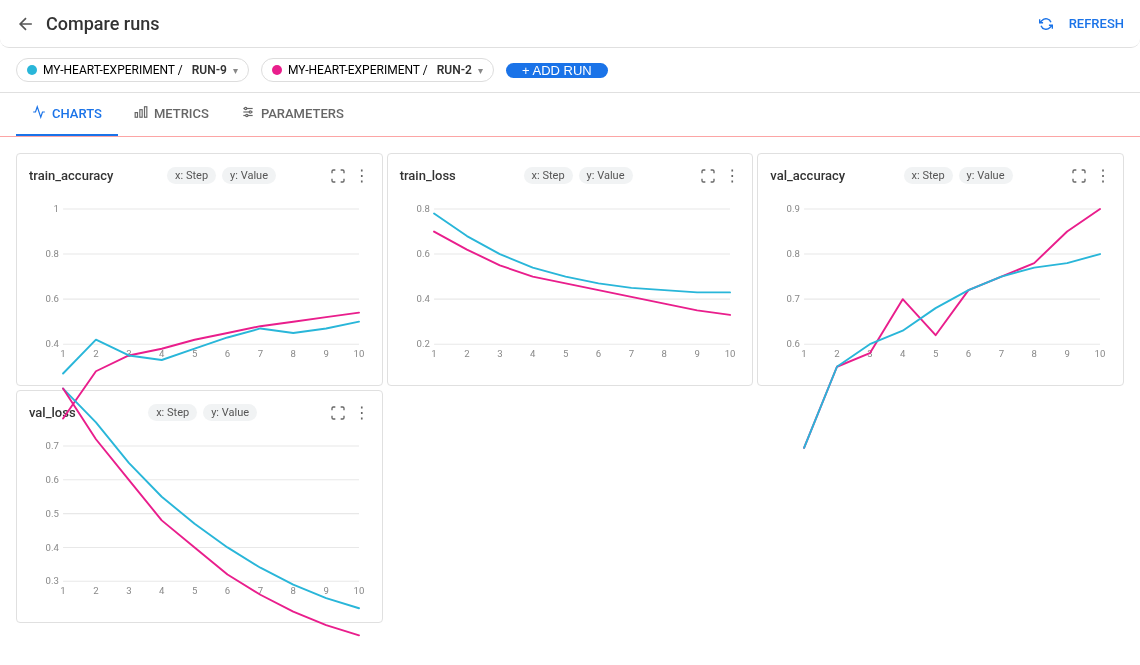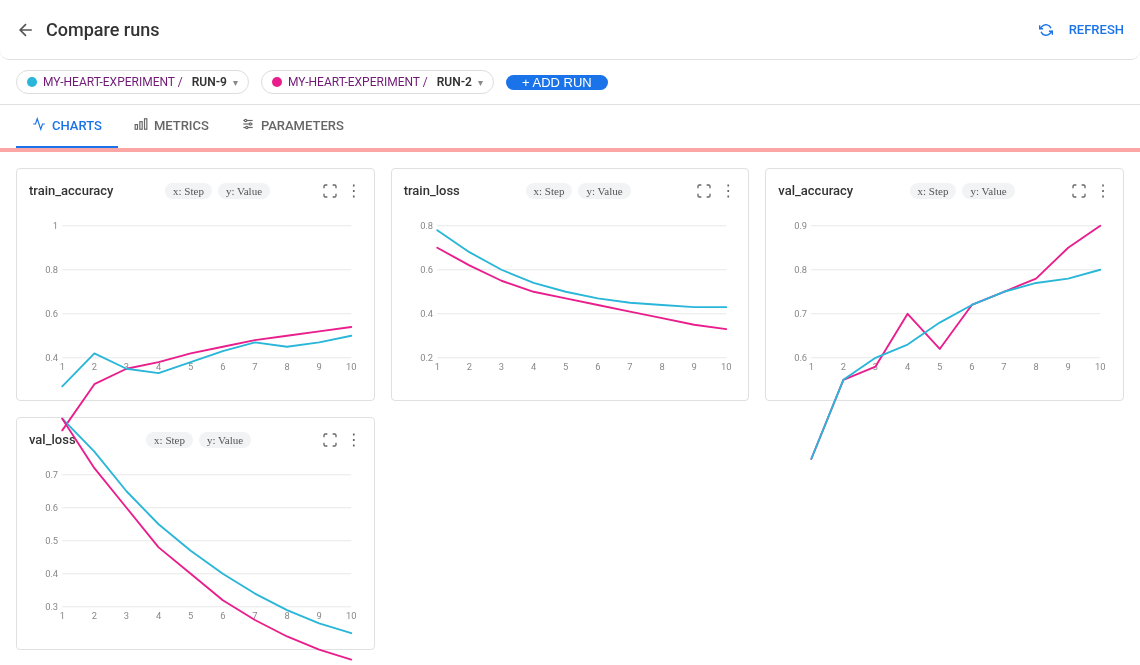--- a/index.html
+++ b/index.html
@@ -5,21 +5,21 @@
     * { box-sizing: border-box; margin: 0; padding: 0; }
     body { font-family: 'Roboto', Arial, sans-serif; background: #fff; color: #333; font-size: 13px; }
 
     
     .header {
       display: flex;
       align-items: center;
       justify-content: space-between;
       padding: 10px 16px;
       border-bottom: 1px solid #e0e0e0;
-      height: 60px;
+      height: 48px;
       border-radius: 9px;
     }
     .header-left {
       display: flex;
       align-items: center;
       gap: 10px;
     }
     .back-btn {
       cursor: pointer;
       color: #555;
@@ -58,21 +58,21 @@
       padding: 4px 10px;
       font-size: 12px;
       cursor: pointer;
     }
     .run-dot {
       width: 10px;
       height: 10px;
       border-radius: 50%;
     }
     .run-chip-text {
-      color: #701a75;
+      color: #000000;
       font-size: 12px;
       text-align: right;
     }
     .run-name {
       font-weight: 600;
       color: #333;
     }
     .chevron-icon {
       font-size: 10px;
       color: #888;
@@ -89,21 +89,21 @@
       font-size: 13px;
       cursor: pointer;
       font-weight: 500;
     }
 
     
     .tabs {
       display: flex;
       align-items: center;
       padding: 0 16px;
-      border-bottom: 4px solid #fca5a5;
+      border-bottom: 1px solid #fca5a5;
     }
     .tab {
       display: flex;
       align-items: center;
       gap: 6px;
       padding: 12px 16px;
       font-size: 13px;
       color: #666;
       cursor: pointer;
       border-bottom: 2px solid transparent;
@@ -114,21 +114,21 @@
       border-bottom: 2px solid #1a73e8;
     }
     .tab-icon {
       font-size: 14px;
     }
 
     
     .charts-grid {
       display: grid;
       grid-template-columns: repeat(3, 1fr);
-      gap: 16px;
+      gap: 4px;
       padding: 16px;
     }
 
     .chart-card {
       border: 1px solid #e0e0e0;
       border-radius: 4px;
       background: #fff;
       padding: 12px;
     }
     .chart-header {
@@ -139,21 +139,20 @@
     }
     .chart-title {
       font-size: 13px;
       font-weight: 500;
       color: #333;
     }
     .chart-badges {
       display: flex;
       align-items: flex-start;
       gap: 6px;
-      font-family: Liberation Serif, serif;
     }
     .badge {
       background: #f1f3f4;
       border-radius: 12px;
       padding: 2px 8px;
       font-size: 11px;
       color: #555;
     }
     .chart-actions {
       display: flex;

